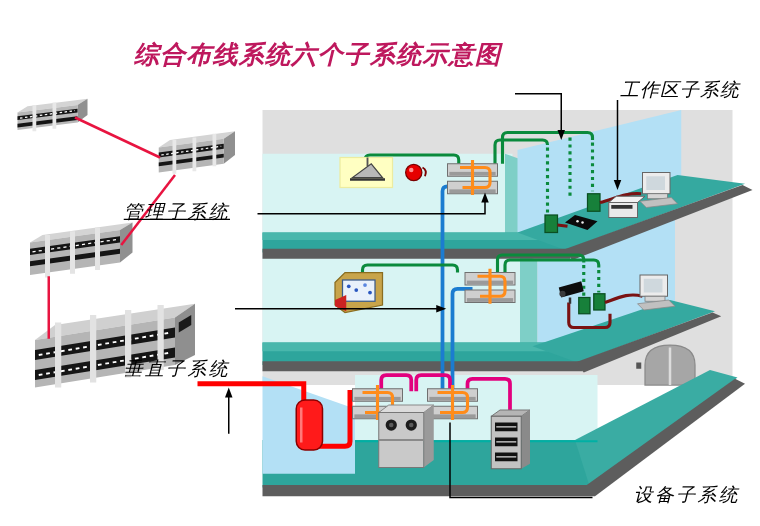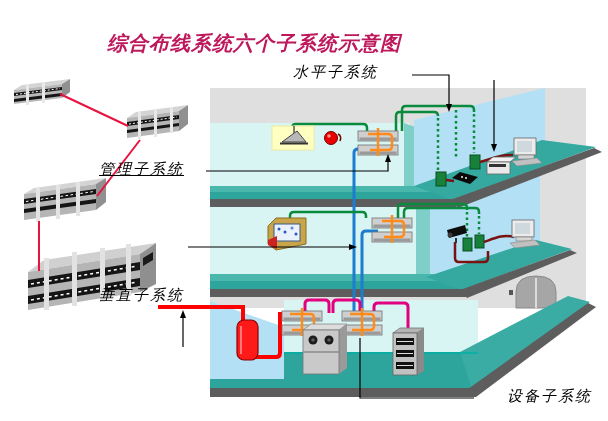--- a/index.html
+++ b/index.html
@@ -297,18 +297,18 @@
   <g fill="#000">
     <polygon points="446,104 452,104 449,112"></polygon>
     <polygon points="491,144 497,144 494,152"></polygon>
     <polygon points="385,162 391,162 388,154"></polygon>
     <polygon points="349,244 349,250 357,247"></polygon>
     <polygon points="180,318 186,318 183,310"></polygon>
   </g>
 </svg>
 
 <div class="title">综合布线系统六个子系统示意图</div>
-<div class="lbl" style="left:293px;top:64px;">水平子系统</div>
+<div class="lbl" style="left:496px;top:64px;letter-spacing:1px;">工作区子系统</div>
 <div class="lbl" style="left:99px;top:161px;text-decoration:underline;">管理子系统</div>
 <div class="lbl" style="left:99px;top:241px;margin-top:46px;">垂直子系统</div>
 <div class="lbl" style="left:479px;top:388px;margin-left:28px;">设备子系统</div>
 
 </div>
 
 </body></html>

